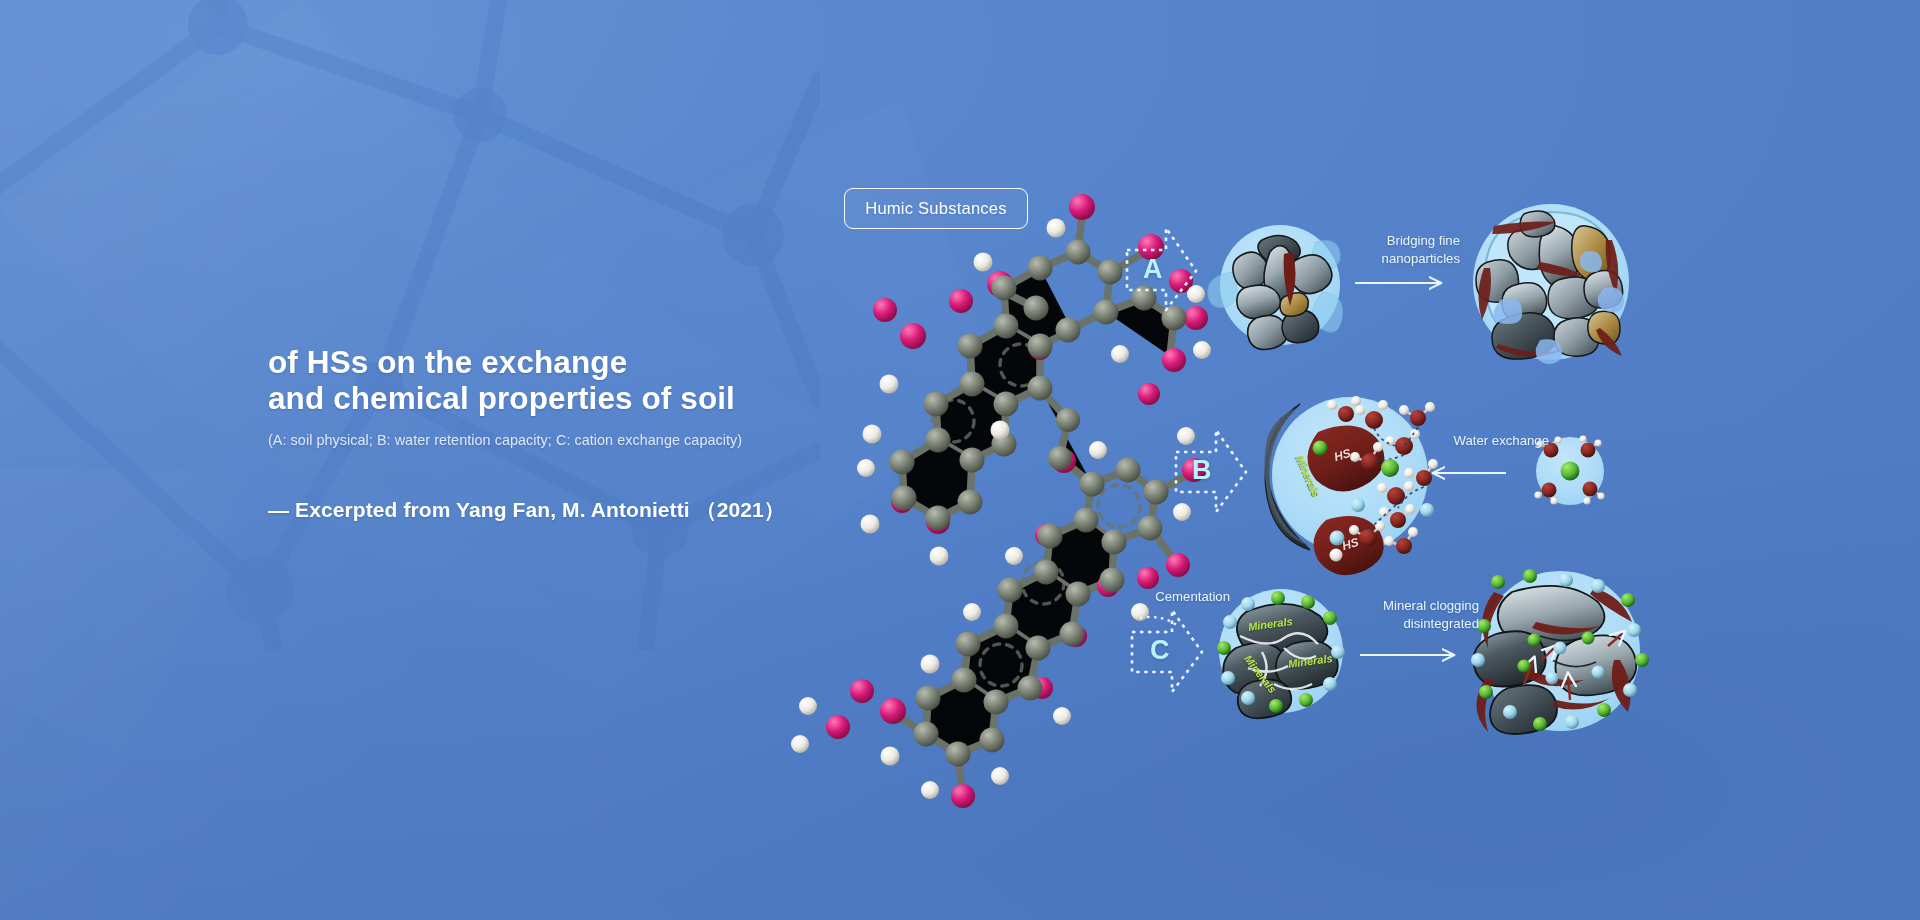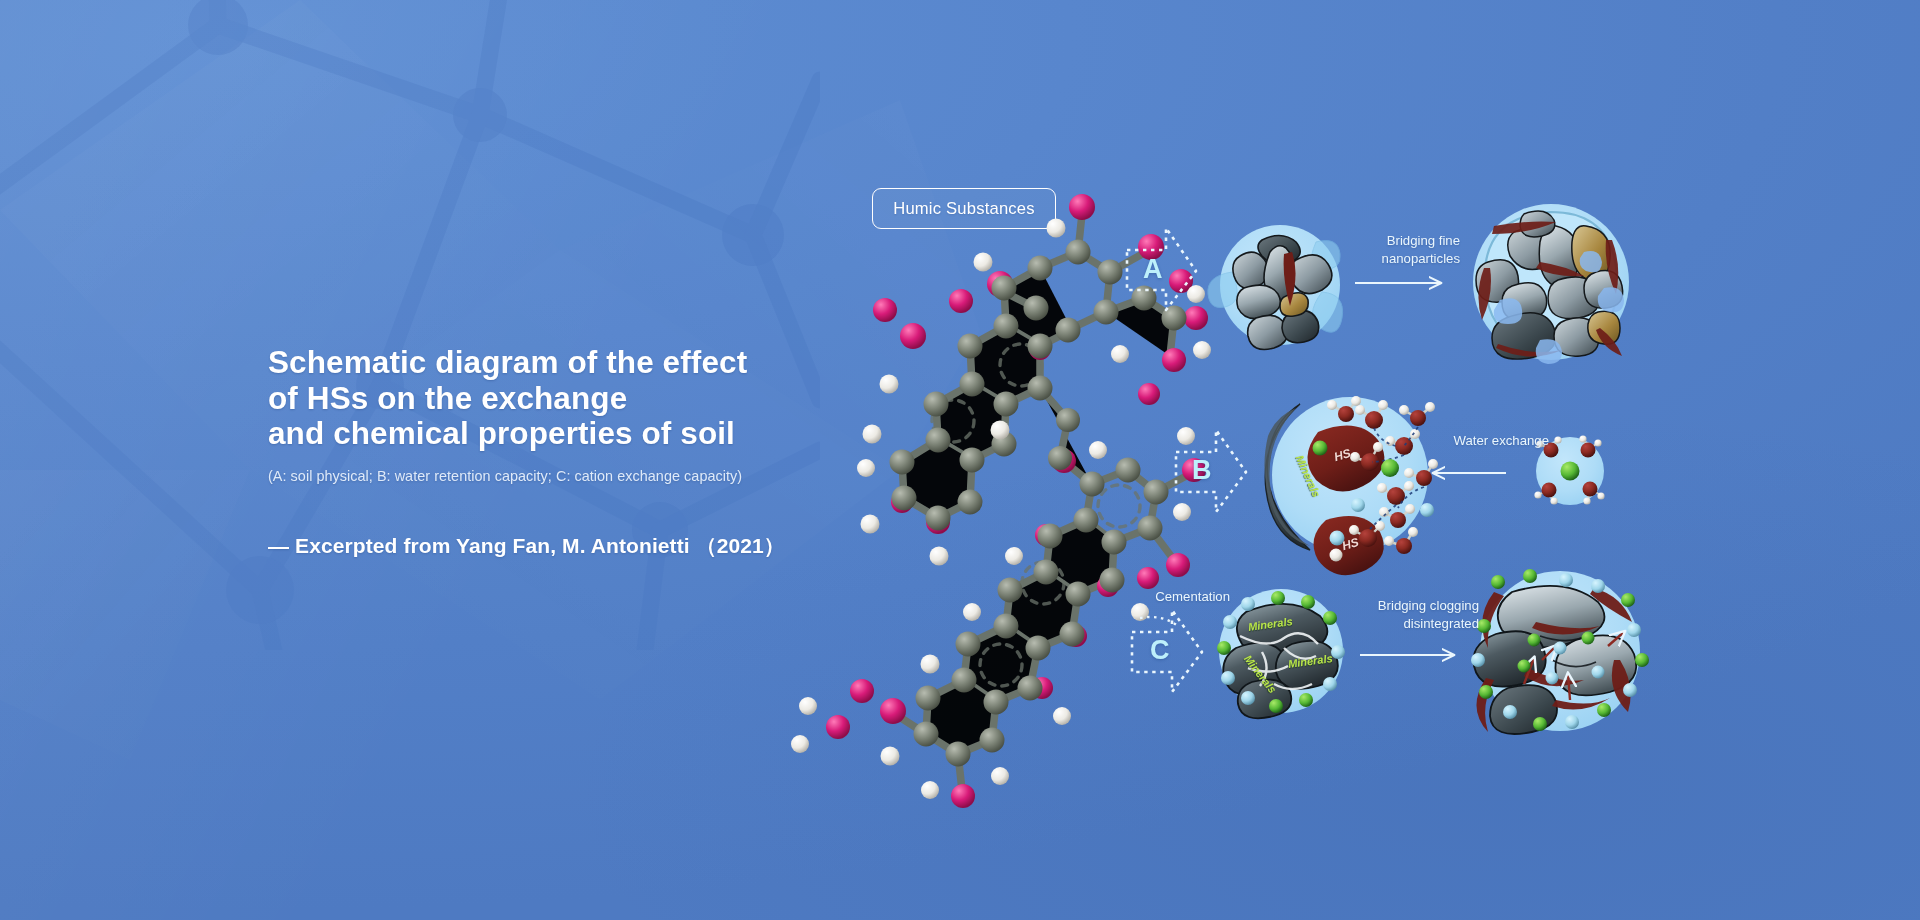--- a/index.html
+++ b/index.html
@@ -51,21 +51,21 @@
     color:#ffffff;
     font-size:21px;
     font-weight:bold;
     letter-spacing:.1px;
     white-space:nowrap;
     text-shadow:0 1px 2px rgba(22,55,110,.25);
   }
 
   
   #hs-pill{
-    position:absolute; left:872px; top:188px;
+    position:absolute; left:844px; top:188px;
     width:184px; height:41px;
     border:1.6px solid #ffffff;
     border-radius:9px;
     display:flex; align-items:center; justify-content:center;
     color:#ffffff; font-size:16.6px; letter-spacing:.2px;
     background:rgba(255,255,255,.035);
     text-shadow:0 1px 2px rgba(22,55,110,.2);
   }
 
   
@@ -145,21 +145,20 @@
     <circle cx="300" cy="660" r="34"></circle>
     <circle cx="420" cy="455" r="24"></circle>
     <circle cx="700" cy="600" r="28"></circle>
   </g>
 </svg>
 
 <div id="bg-sheen"></div>
 
 <div id="left-copy">
   <div class="title">
-    <div>Schematic diagram of the effect</div>
     <div>of HSs on the exchange</div>
     <div>and chemical properties of soil</div>
   </div>
   <div class="subtitle">(A: soil physical; B: water retention capacity; C: cation exchange capacity)</div>
   <div class="credit">— Excerpted from Yang Fan, M. Antonietti （2021）</div>
 </div>
 
 <div id="hs-pill">
   <span>Humic Substances</span>
 </div>
@@ -645,21 +644,21 @@
 </svg>
 
 <div class="step-letter" style="left:1143px; top:254px;">A</div>
 <div class="step-letter" style="left:1192px; top:455px;">B</div>
 <div class="step-letter" style="left:1150px; top:635px;">C</div>
 
 <div class="flow-caption" style="left:1338px; top:232px; width:122px;">Bridging fine
 nanoparticles</div>
 <div class="flow-caption" style="left:1427px; top:432px; width:122px;">Water exchange</div>
 <div class="flow-caption" style="left:1134px; top:588px; width:96px;">Cementation</div>
-<div class="flow-caption" style="left:1355px; top:597px; width:124px;">Bridging clogging
+<div class="flow-caption" style="left:1355px; top:597px; width:124px;">Mineral clogging
 disintegrated</div>
 
 <div class="inline-tag tag-hs" style="left:1334px; top:448px; transform:rotate(-16deg);">HS</div>
 <div class="inline-tag tag-hs" style="left:1342px; top:537px; transform:rotate(-16deg);">HS</div>
 <div class="inline-tag tag-min" style="left:1286px; top:470px; transform:rotate(66deg);">Minerals</div>
 
 <div class="inline-tag tag-min" style="left:1248px; top:618px; transform:rotate(-8deg);">Minerals</div>
 <div class="inline-tag tag-min" style="left:1288px; top:655px; transform:rotate(-8deg);">Minerals</div>
 <div class="inline-tag tag-min" style="left:1238px; top:668px; transform:rotate(52deg);">Minerals</div>
 

